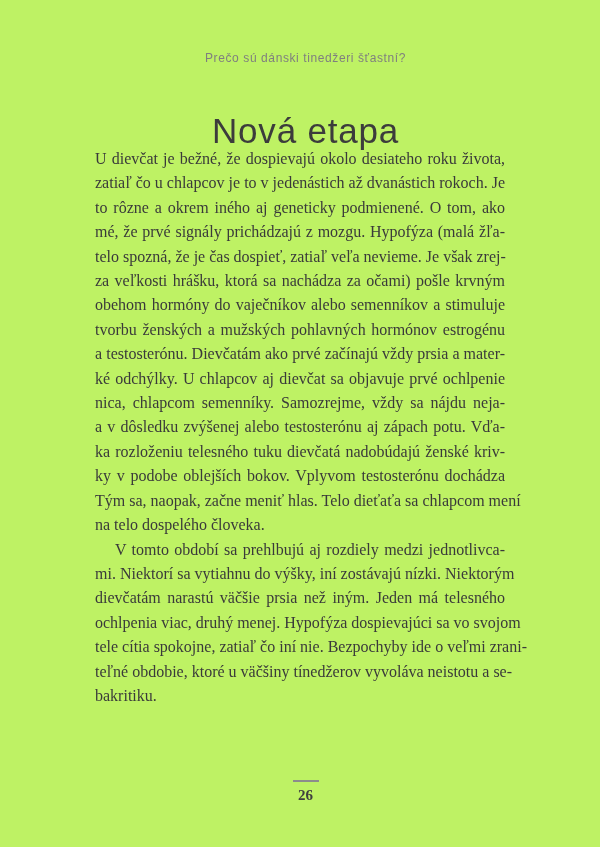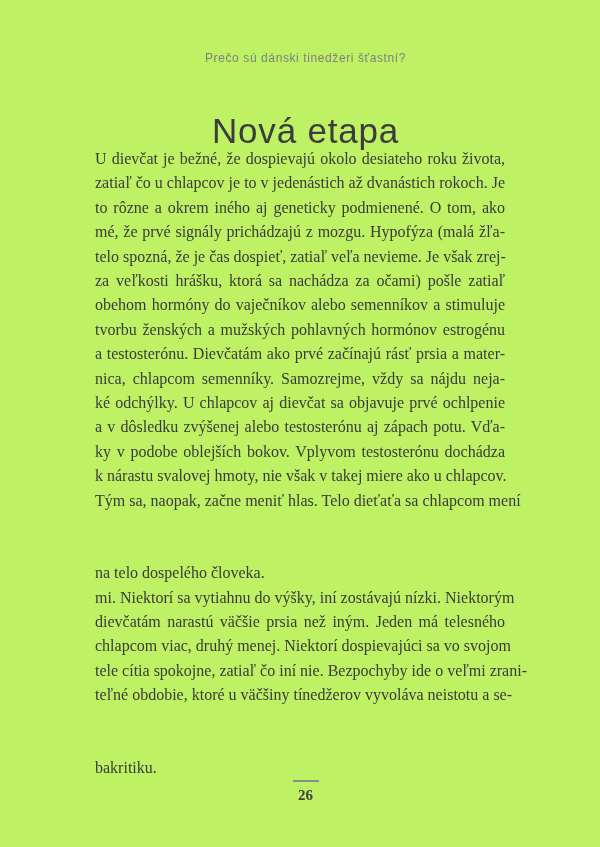--- a/index.html
+++ b/index.html
@@ -49,21 +49,20 @@
     line-height: 24.4px;
     color: #3a3a3a;
   }
   .line {
     text-align: justify;
     text-align-last: justify;
     white-space: nowrap;
   }
   .line.last {
     text-align-last: left;
-    margin-top: 48px;
   }
   .line.indent {
     text-indent: 20px;
   }
   .footer {
     position: absolute;
     top: 780px;
     left: 0;
     width: 100%;
     text-align: center;
@@ -89,34 +88,35 @@
   <div class="running-header">Prečo sú dánski tinedžeri šťastní?</div>
 
   <h1 class="chapter-title">Nová etapa</h1>
 
   <div class="body-text">
       <div class="line">U dievčat je bežné, že dospievajú okolo desiateho roku života,</div>
       <div class="line">zatiaľ čo u chlapcov je to v jedenástich až dvanástich rokoch. Je</div>
       <div class="line">to rôzne a okrem iného aj geneticky podmienené. O tom, ako</div>
       <div class="line">mé, že prvé signály prichádzajú z mozgu. Hypofýza (malá žľa-</div>
       <div class="line">telo spozná, že je čas dospieť, zatiaľ veľa nevieme. Je však zrej-</div>
-      <div class="line">za veľkosti hrášku, ktorá sa nachádza za očami) pošle zatiaľ</div>
+      <div class="line">za veľkosti hrášku, ktorá sa nachádza za očami) pošle krvným</div>
       <div class="line">obehom hormóny do vaječníkov alebo semenníkov a stimuluje</div>
       <div class="line">tvorbu ženských a mužských pohlavných hormónov estrogénu</div>
-      <div class="line">a testosterónu. Dievčatám ako prvé začínajú rásť prsia a mater-</div>
+      <div class="line">a testosterónu. Dievčatám ako prvé začínajú vždy prsia a mater-</div>
+      <div class="line">ké odchýlky. U chlapcov aj dievčat sa objavuje prvé ochlpenie</div>
       <div class="line">nica, chlapcom semenníky. Samozrejme, vždy sa nájdu neja-</div>
-      <div class="line">ké odchýlky. U chlapcov aj dievčat sa objavuje prvé ochlpenie</div>
       <div class="line">a v dôsledku zvýšenej alebo testosterónu aj zápach potu. Vďa-</div>
+      <div class="line">ka rozloženiu telesného tuku dievčatá nadobúdajú ženské kriv-</div>
       <div class="line">ky v podobe oblejších bokov. Vplyvom testosterónu dochádza</div>
-      <div class="line">k nárastu svalovej hmoty, nie však v takej miere ako u chlapcov.</div>
       <div class="line">Tým sa, naopak, začne meniť hlas. Telo dieťaťa sa chlapcom mení</div>
       <div class="line last">na telo dospelého človeka.</div>
+      <div class="line indent">V tomto období sa prehlbujú aj rozdiely medzi jednotlivca-</div>
       <div class="line">mi. Niektorí sa vytiahnu do výšky, iní zostávajú nízki. Niektorým</div>
       <div class="line">dievčatám narastú väčšie prsia než iným. Jeden má telesného</div>
-      <div class="line">chlapcom viac, druhý menej. Niektorí dospievajúci sa vo svojom</div>
+      <div class="line">ochlpenia viac, druhý menej. Hypofýza dospievajúci sa vo svojom</div>
       <div class="line">tele cítia spokojne, zatiaľ čo iní nie. Bezpochyby ide o veľmi zrani-</div>
       <div class="line">teľné obdobie, ktoré u väčšiny tínedžerov vyvoláva neistotu a se-</div>
       <div class="line last">bakritiku.</div>
     </div>
 
   <div class="footer">
     <div class="footer-rule"></div>
     <div class="page-number">26</div>
   </div>
 

